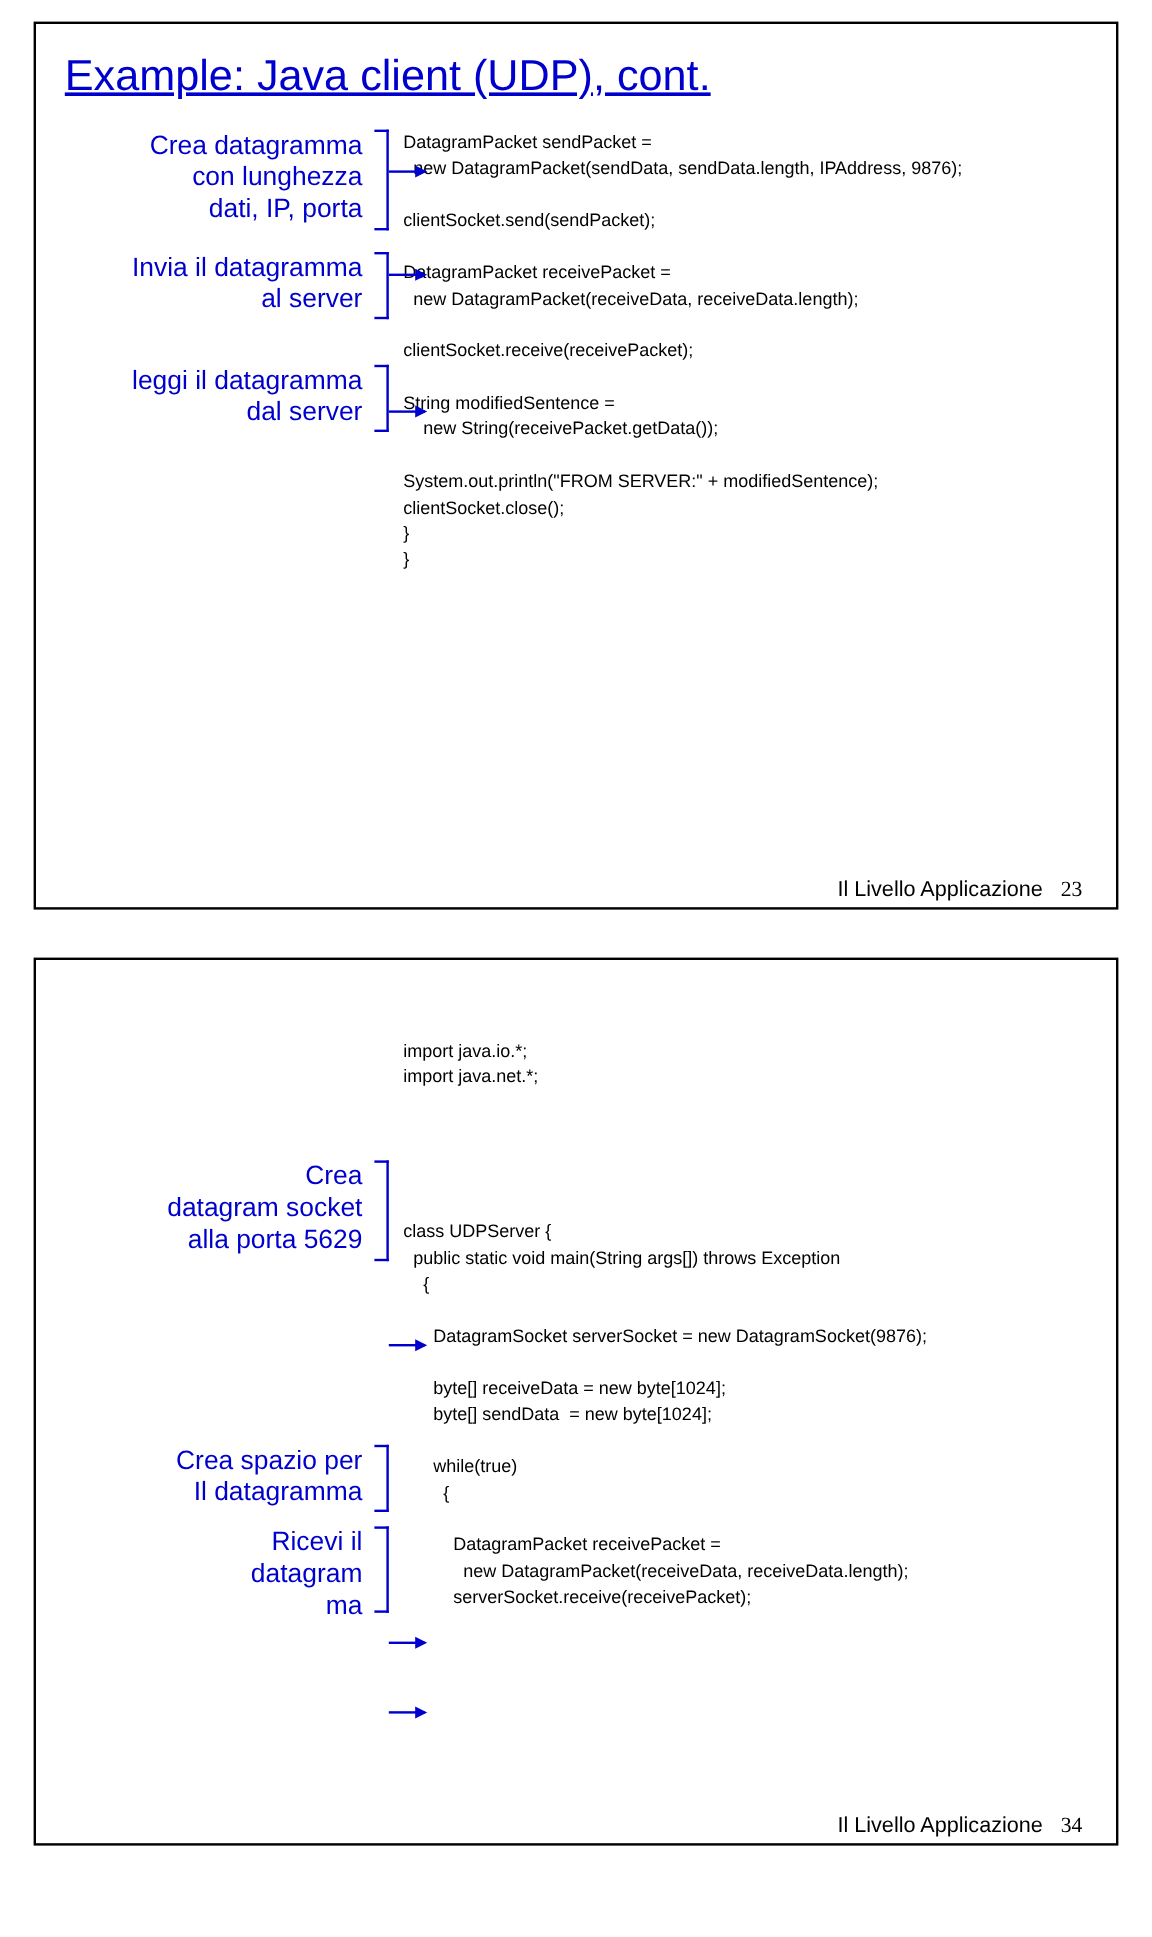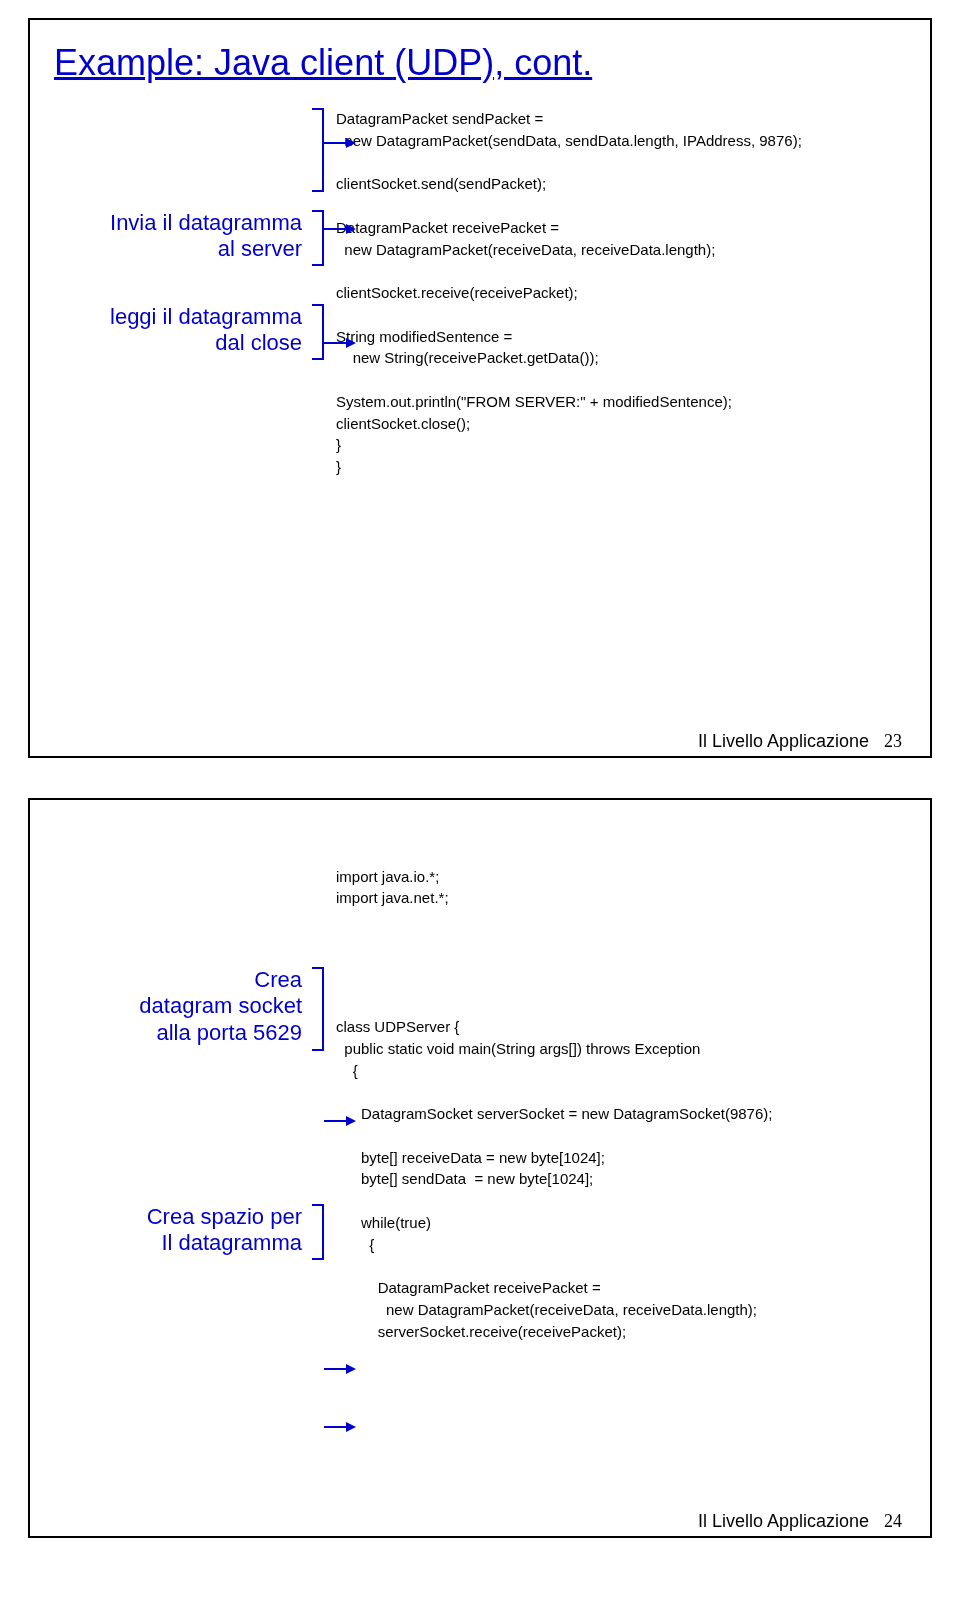--- a/index.html
+++ b/index.html
@@ -100,34 +100,37 @@
 </head>
 <body>
 
 <div class="slide s1">
   <div class="title">Example: Java client (UDP), cont.</div>
 
   <div class="content-row">
     <div class="annot-col">
 
       <div class="annot" style="height:84px;">
+        <span style="white-space:pre;">Crea datagramma
+con lunghezza
+dati, IP, porta</span>
         <div class="bracket"></div>
       </div>
 
       <div class="annot" style="height:56px;">
         <span style="white-space:pre;">Invia il datagramma
 al server</span>
         <div class="bracket"></div>
       </div>
 
       <div class="spacer"></div>
 
       <div class="annot" style="height:56px;">
         <span style="white-space:pre;">leggi il datagramma
-dal close</span>
+dal server</span>
         <div class="bracket"></div>
       </div>
 
     </div>
 
     <div class="code-col">DatagramPacket sendPacket =
   new DatagramPacket(sendData, sendData.length, IPAddress, 9876);
 
 clientSocket.send(sendPacket);
 
@@ -170,20 +173,26 @@
       </div>
 
       <div style="height:135px;"></div>
 
       <div class="annot" style="height:56px;">
         <span style="white-space:pre;">Crea spazio per
 Il datagramma</span>
         <div class="bracket"></div>
       </div>
 
+      <div class="annot" style="height:72px; margin-top:-6px;">
+        <span style="white-space:pre;">Ricevi il
+datagram
+ma</span>
+        <div class="bracket"></div>
+      </div>
 
     </div>
 
     <div class="code-col">
       <div>import java.io.*;
 import java.net.*;</div>
       <div style="height:20px;"></div>
       <div>class UDPServer {
   public static void main(String args[]) throws Exception
     {
@@ -201,15 +210,15 @@
           serverSocket.receive(receivePacket);</div>
     </div>
   </div>
 
   <div class="arrow ar1"></div>
   <div class="arrow ar2"></div>
   <div class="arrow ar3"></div>
 
   <div class="footer">
     <span>Il Livello Applicazione</span>
-    <span class="num">24</span>
+    <span class="num">34</span>
   </div>
 </div>
 
 </body></html>

